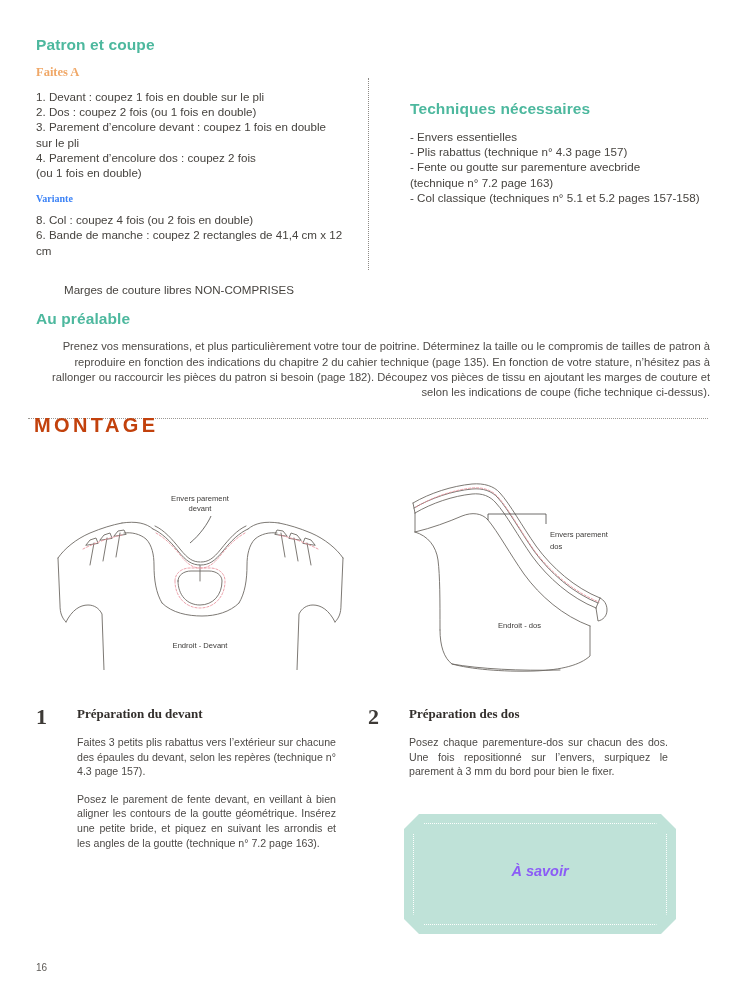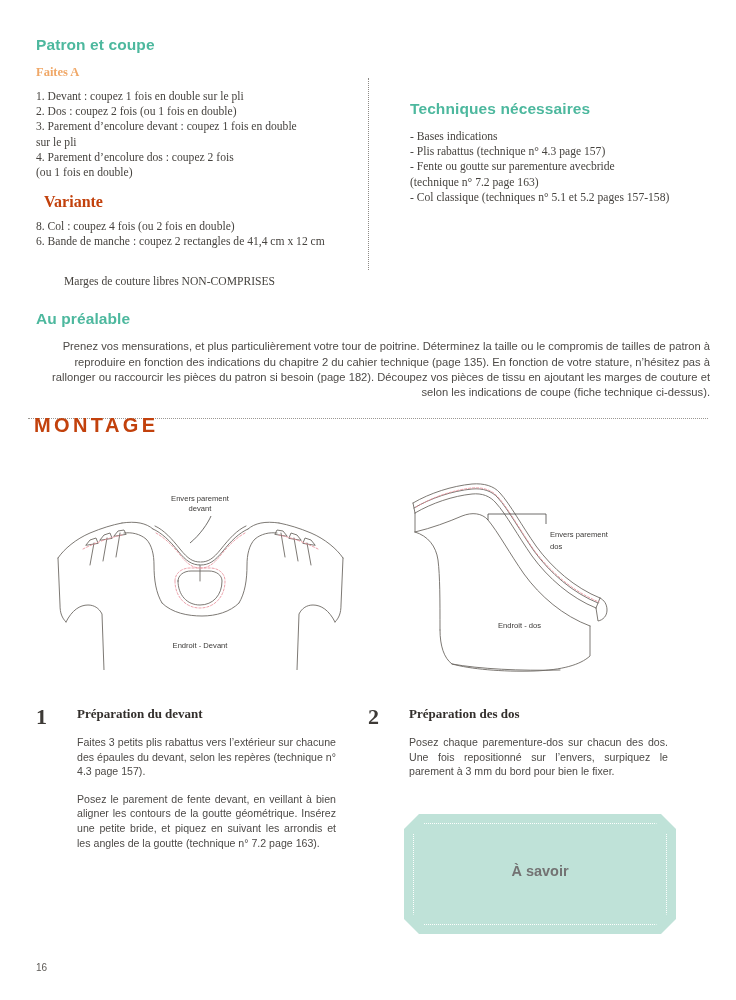--- a/index.html
+++ b/index.html
@@ -33,37 +33,37 @@
     margin: 0;
   }
   .orange-sub {
     color: #f0a868;
     font-family: "Liberation Serif", serif;
     font-weight: bold;
     font-size: 12.5px;
     margin: 0;
   }
   .serif-body {
-    font-family: Liberation Serif, serif;
+    font-family: Liberation Sans, sans-serif;
     font-size: 11.6px;
     line-height: 15.2px;
     color: #46433f;
   }
   .sans-body {
     font-family: "Liberation Sans", sans-serif;
     font-size: 11.2px;
     line-height: 15.4px;
     color: #4d4a47;
   }
   .variante-head {
     font-family: "Liberation Serif", serif;
     font-weight: bold;
-    font-size: 16px;
-    color: #c2410c;
-    margin: 8px;
+    font-size: 10px;
+    color: #3b82f6;
+    margin: 0;
   }
 
   
   #patron-block {
     position: absolute;
     left: 36px;
     top: 36px;
     width: 310px;
   }
   #patron-block .teal-head { margin-bottom: 11px; }
@@ -220,22 +220,23 @@
     flex-direction: column;
     align-items: center;
     justify-content: center;
     padding: 0 20px;
     box-sizing: border-box;
   }
   #a-savoir-title {
     font-family: "Liberation Sans", sans-serif;
     font-weight: bold;
     font-size: 14.5px;
-    color: #737373;
+    color: #8b5cf6;
     margin: 0 0 6px 0;
+    font-style: italic;
   }
   #a-savoir-text {
     font-family: "Liberation Serif", serif;
     font-size: 11.6px;
     line-height: 15.4px;
     color: #3a3733;
     text-align: center;
     margin: 0;
   }
 
@@ -273,21 +274,21 @@
       </ul>
     </div>
     <p class="serif-body margin-note">Marges de couture libres NON-COMPRISES</p>
   </div>
 
   <div id="vertical-rule"></div>
 
   <div id="techniques-block">
     <h2 class="teal-head">Techniques nécessaires</h2>
     <ul class="tech-list serif-body">
-      <li>- Bases indications</li>
+      <li>- Envers essentielles</li>
       <li>- Plis rabattus (technique n° 4.3 page 157)</li>
       <li>- Fente ou goutte sur parementure avecbride</li>
       <li>(technique n° 7.2 page 163)</li>
       <li>- Col classique (techniques n° 5.1 et 5.2 pages 157-158)</li>
     </ul>
   </div>
 
   <div id="prealable-block">
     <h2 class="teal-head">Au préalable</h2>
     <p id="prealable-text" class="sans-body">Prenez vos mensurations, et plus particulièrement votre tour de poitrine. Déterminez la taille ou le compromis de tailles de patron à reproduire en fonction des indications du chapitre 2 du cahier technique (page 135). En fonction de votre stature, n’hésitez pas à rallonger ou raccourcir les pièces du patron si besoin (page 182). Découpez vos pièces de tissu en ajoutant les marges de couture et selon les indications de coupe (fiche technique ci-dessus).</p>

